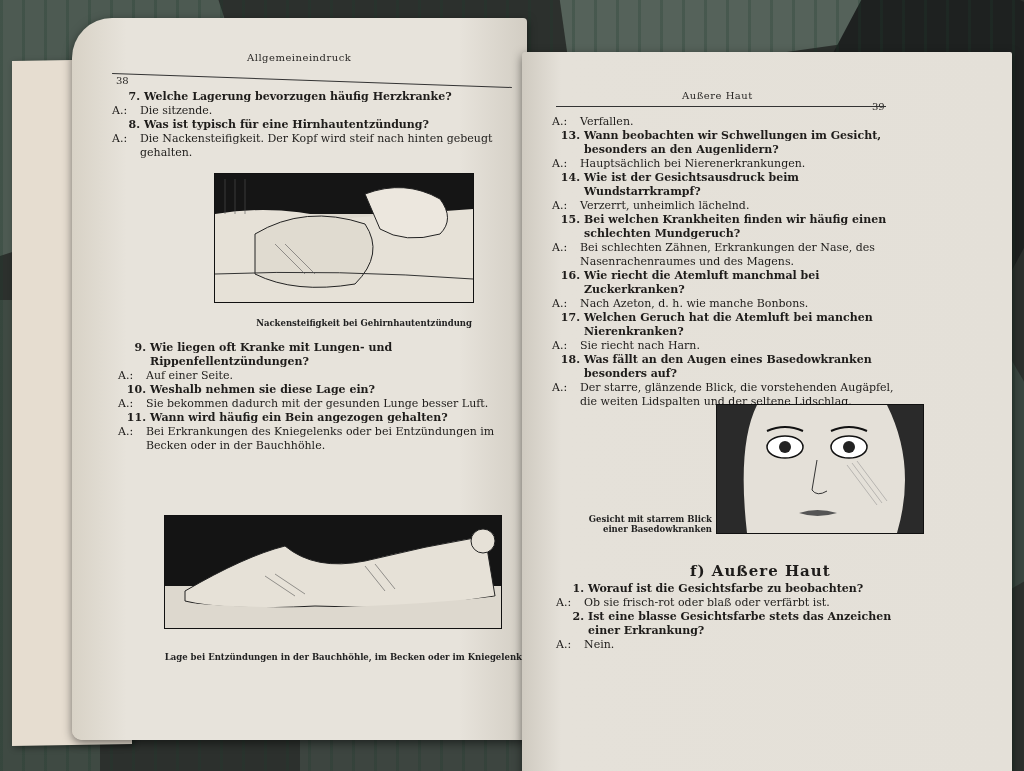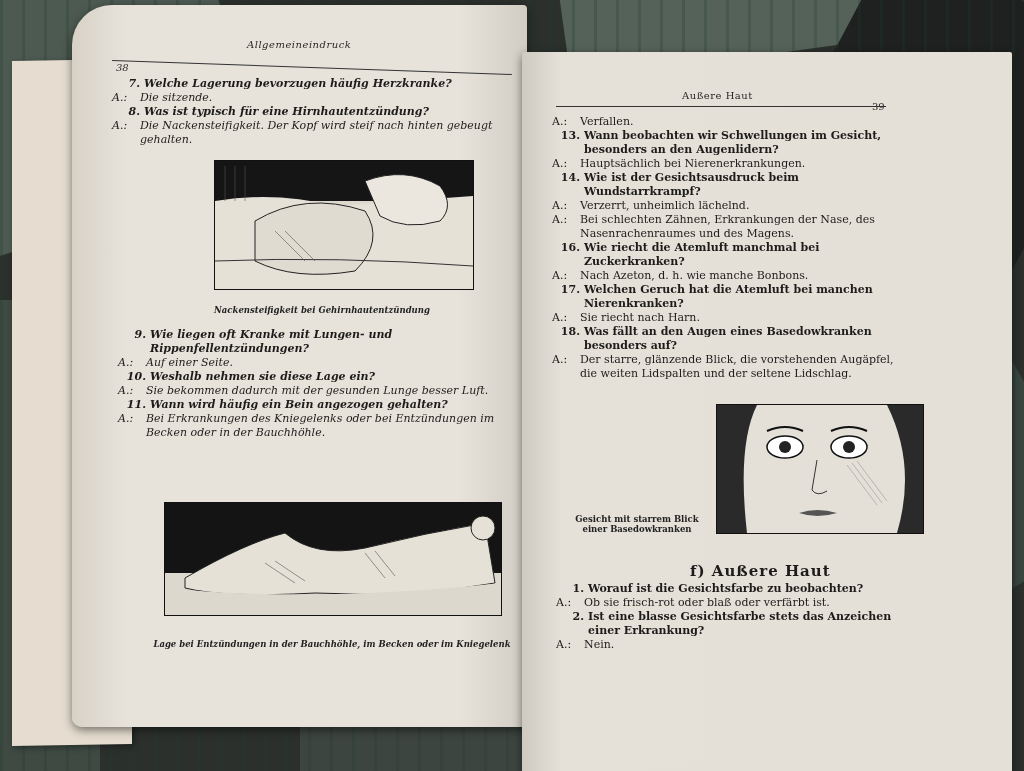--- a/index.html
+++ b/index.html
@@ -11,36 +11,36 @@
   .c2{left:560px;top:-80px;width:330px;height:140px;background:#55625a;transform:rotate(-8deg);}
   .c3{left:-40px;top:300px;width:140px;height:480px;background:#3f4a43;}
   .c4{left:820px;top:-20px;width:260px;height:260px;background:#1e2120;transform:rotate(28deg);}
   .c5{left:930px;top:380px;width:140px;height:200px;background:#3a4640;transform:rotate(-30deg);}
   .c6{left:300px;top:720px;width:700px;height:80px;background:#3d4540;}
   .c7{left:0;top:0;width:1024px;height:771px;
     background:repeating-linear-gradient(90deg,rgba(30,60,45,.25) 0 3px,transparent 3px 22px);}
   .back-page{position:absolute;left:12px;top:60px;width:120px;height:685px;background:#e6ddd0;
     transform:skewY(-1deg);box-shadow:2px 2px 6px rgba(0,0,0,.4);}
   .page{position:absolute;background:#e4e0d8;color:#1e1c1a;box-shadow:0 3px 10px rgba(0,0,0,.5);}
-  .left-page{left:72px;top:5px;width:455px;height:722px;border-radius:40px 4px 2px 10px;
-    background:linear-gradient(90deg,#d8d2c6 0,#e7e3db 12%,#e7e3db 85%,#d2cdc3 100%);font-style:italic;}
+  .left-page{left:72px;top:18px;width:455px;height:722px;border-radius:40px 4px 2px 10px;
+    background:linear-gradient(90deg,#d8d2c6 0,#e7e3db 12%,#e7e3db 85%,#d2cdc3 100%);}
   .right-page{left:522px;top:52px;width:490px;height:770px;border-radius:4px 2px 2px 2px;
     background:linear-gradient(90deg,#cfcac0 0,#e5e1d9 8%,#e4e0d8 100%);}
   .head{position:absolute;font-size:10px;letter-spacing:.5px;color:#2a2826;}
   .rule{position:absolute;height:1px;background:#333;}
   .pnum{position:absolute;font-size:10px;color:#2a2826;margin-top:9px;}
   .block{position:absolute;font-size:11px;line-height:14px;}
   .q{font-weight:bold;}
   .a{font-weight:normal;}
   .row{display:flex;}
   .num{width:28px;text-align:right;padding-right:4px;flex:none;}
   .lbl{width:28px;flex:none;}
   .txt{flex:1;}
   .illus{position:absolute;border:1.5px solid #111;overflow:hidden;}
-  .caption{position:absolute;font-size:8.5px;font-weight:bold;text-align:center;color:#222;}
+  .caption{position:absolute;font-size:8.5px;font-weight:bold;text-align:right;color:#222;}
   .section-title{position:absolute;font-size:15px;font-weight:bold;letter-spacing:1px;}
 </style>
 </head>
 <body>
 
 <div class="bg">
   <div class="camo c1"></div>
     <div class="camo c2"></div>
     <div class="camo c3"></div>
   <div class="camo c4"></div>
@@ -155,20 +155,24 @@
         <span class="lbl">A.:</span>
         <span class="txt">Hauptsächlich bei Nierenerkrankungen.</span>
       </div>
     <div class="row q">
         <span class="num">14.</span>
         <span class="txt">Wie ist der Gesichtsausdruck beim Wundstarrkrampf?</span>
       </div>
     <div class="row a">
         <span class="lbl">A.:</span>
         <span class="txt">Verzerrt, unheimlich lächelnd.</span>
+      </div>
+    <div class="row q">
+        <span class="num">15.</span>
+        <span class="txt">Bei welchen Krankheiten finden wir häufig einen schlechten Mundgeruch?</span>
       </div>
     <div class="row a">
         <span class="lbl">A.:</span>
         <span class="txt">Bei schlechten Zähnen, Erkrankungen der Nase, des Nasenrachenraumes und des Magens.</span>
       </div>
     <div class="row q">
         <span class="num">16.</span>
         <span class="txt">Wie riecht die Atemluft manchmal bei Zuckerkranken?</span>
       </div>
     <div class="row a">

